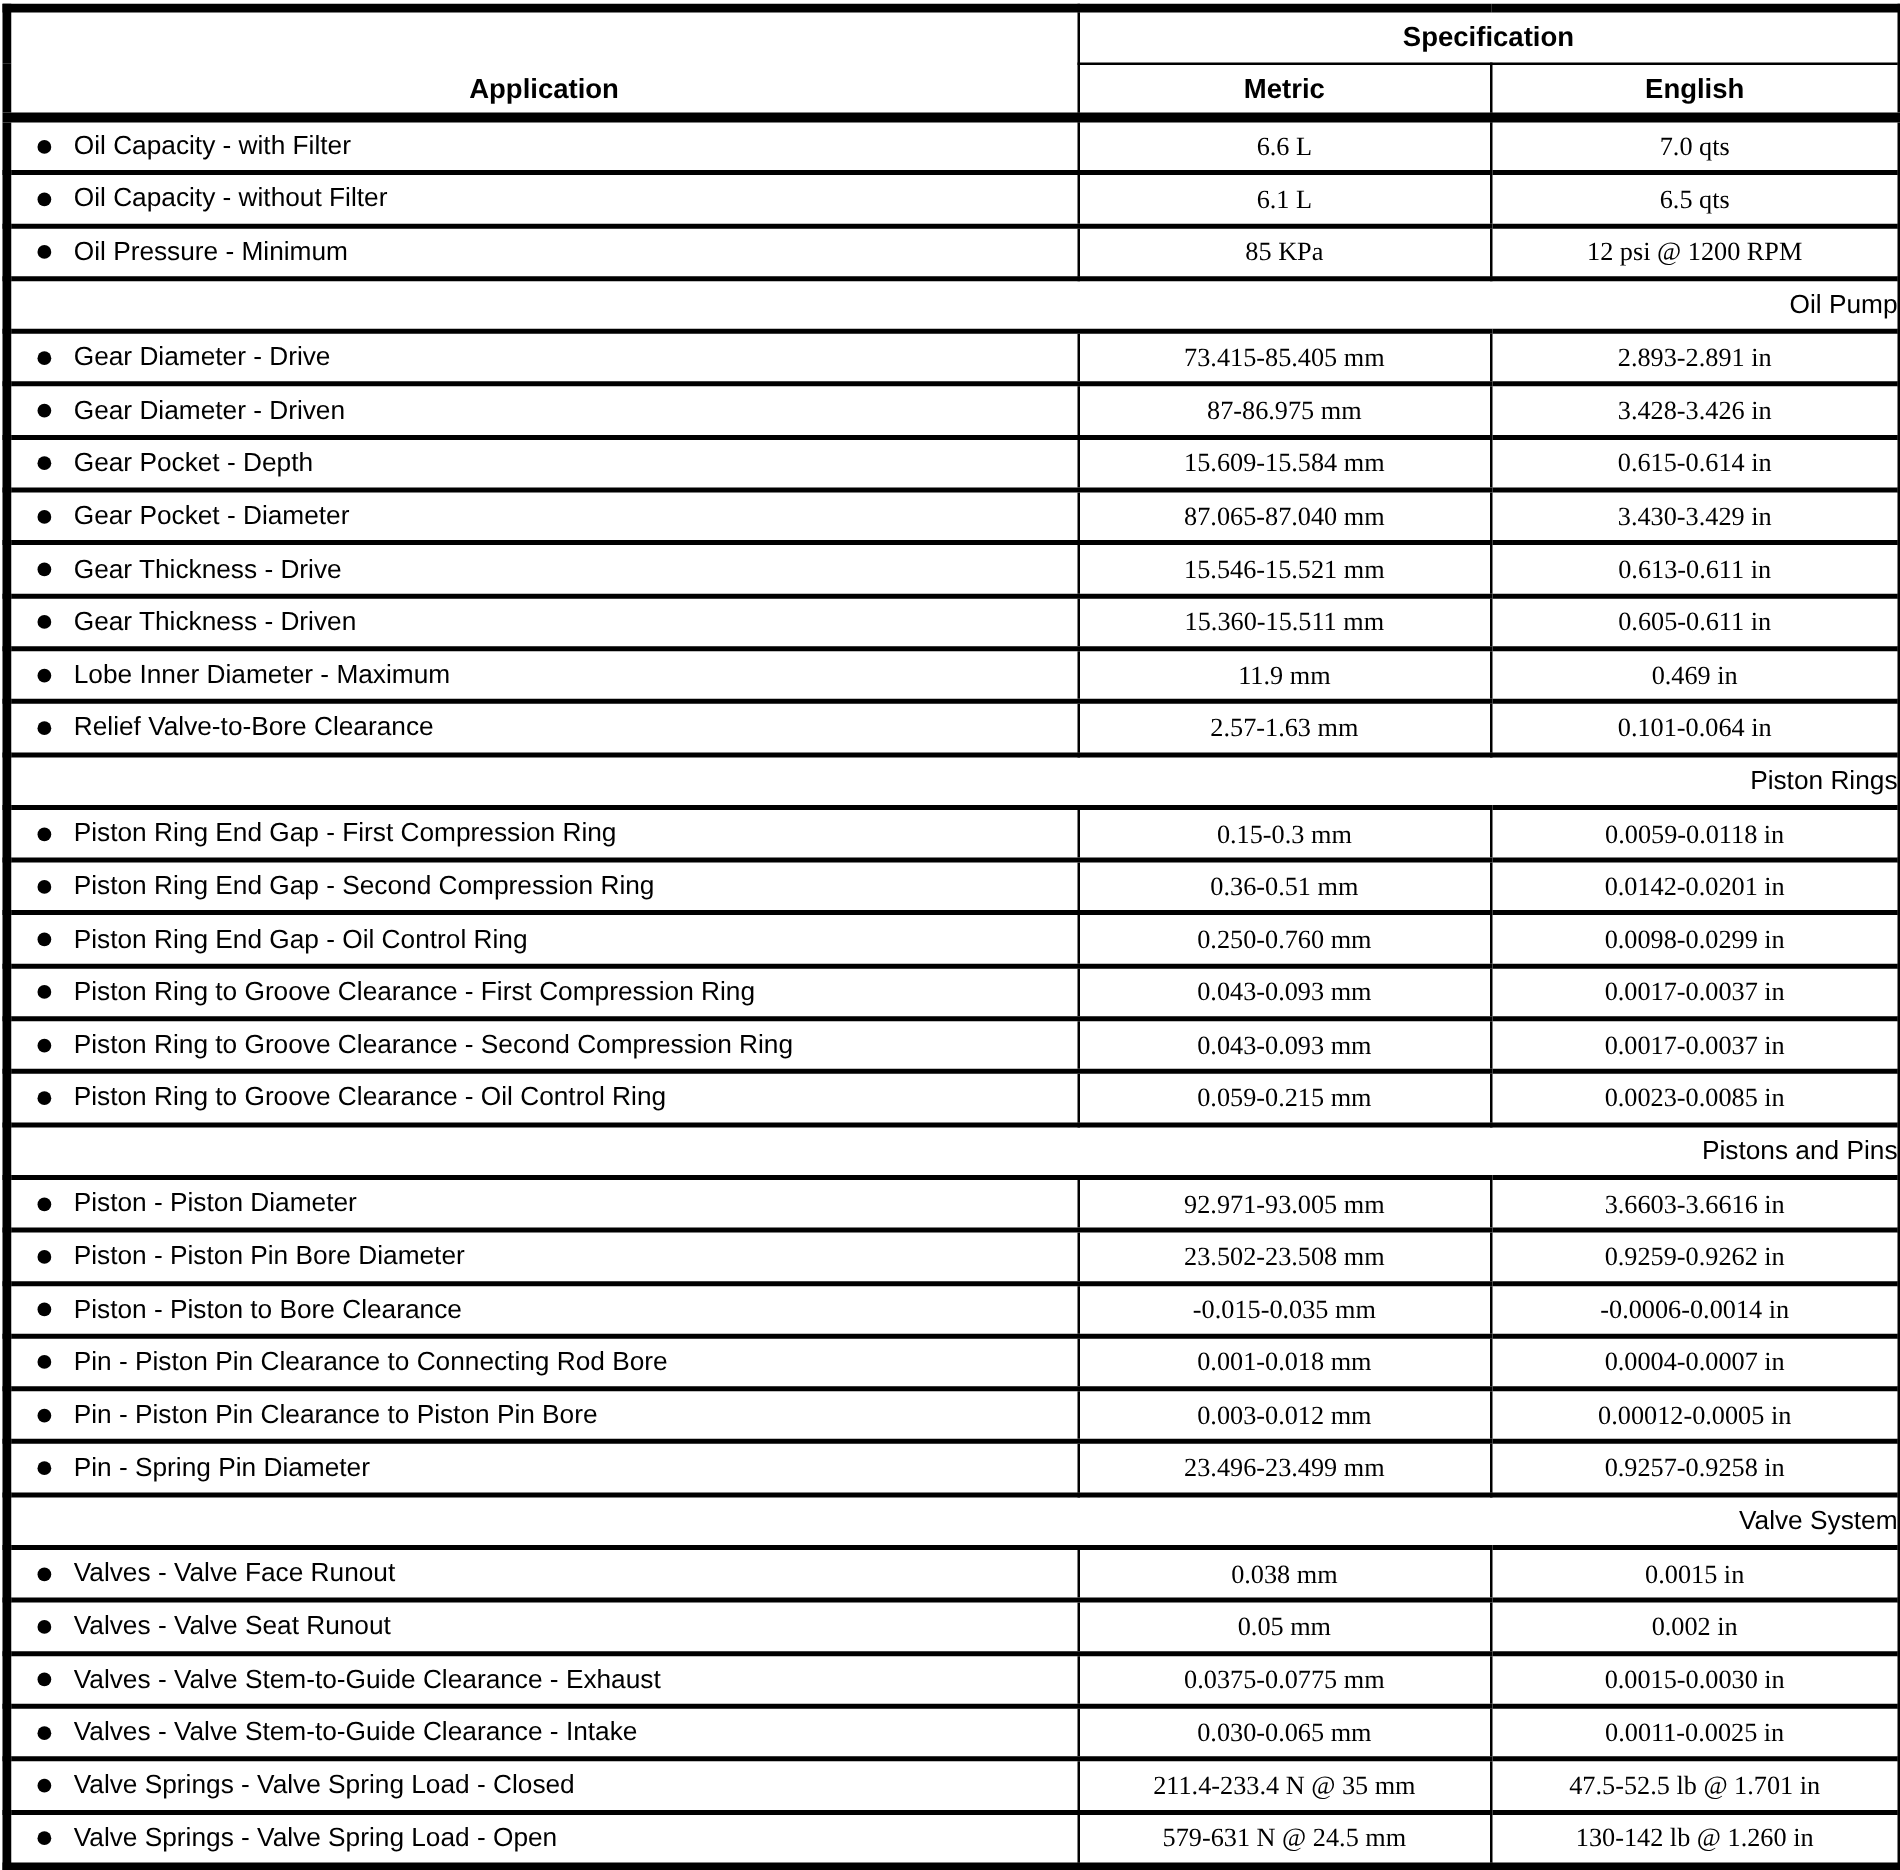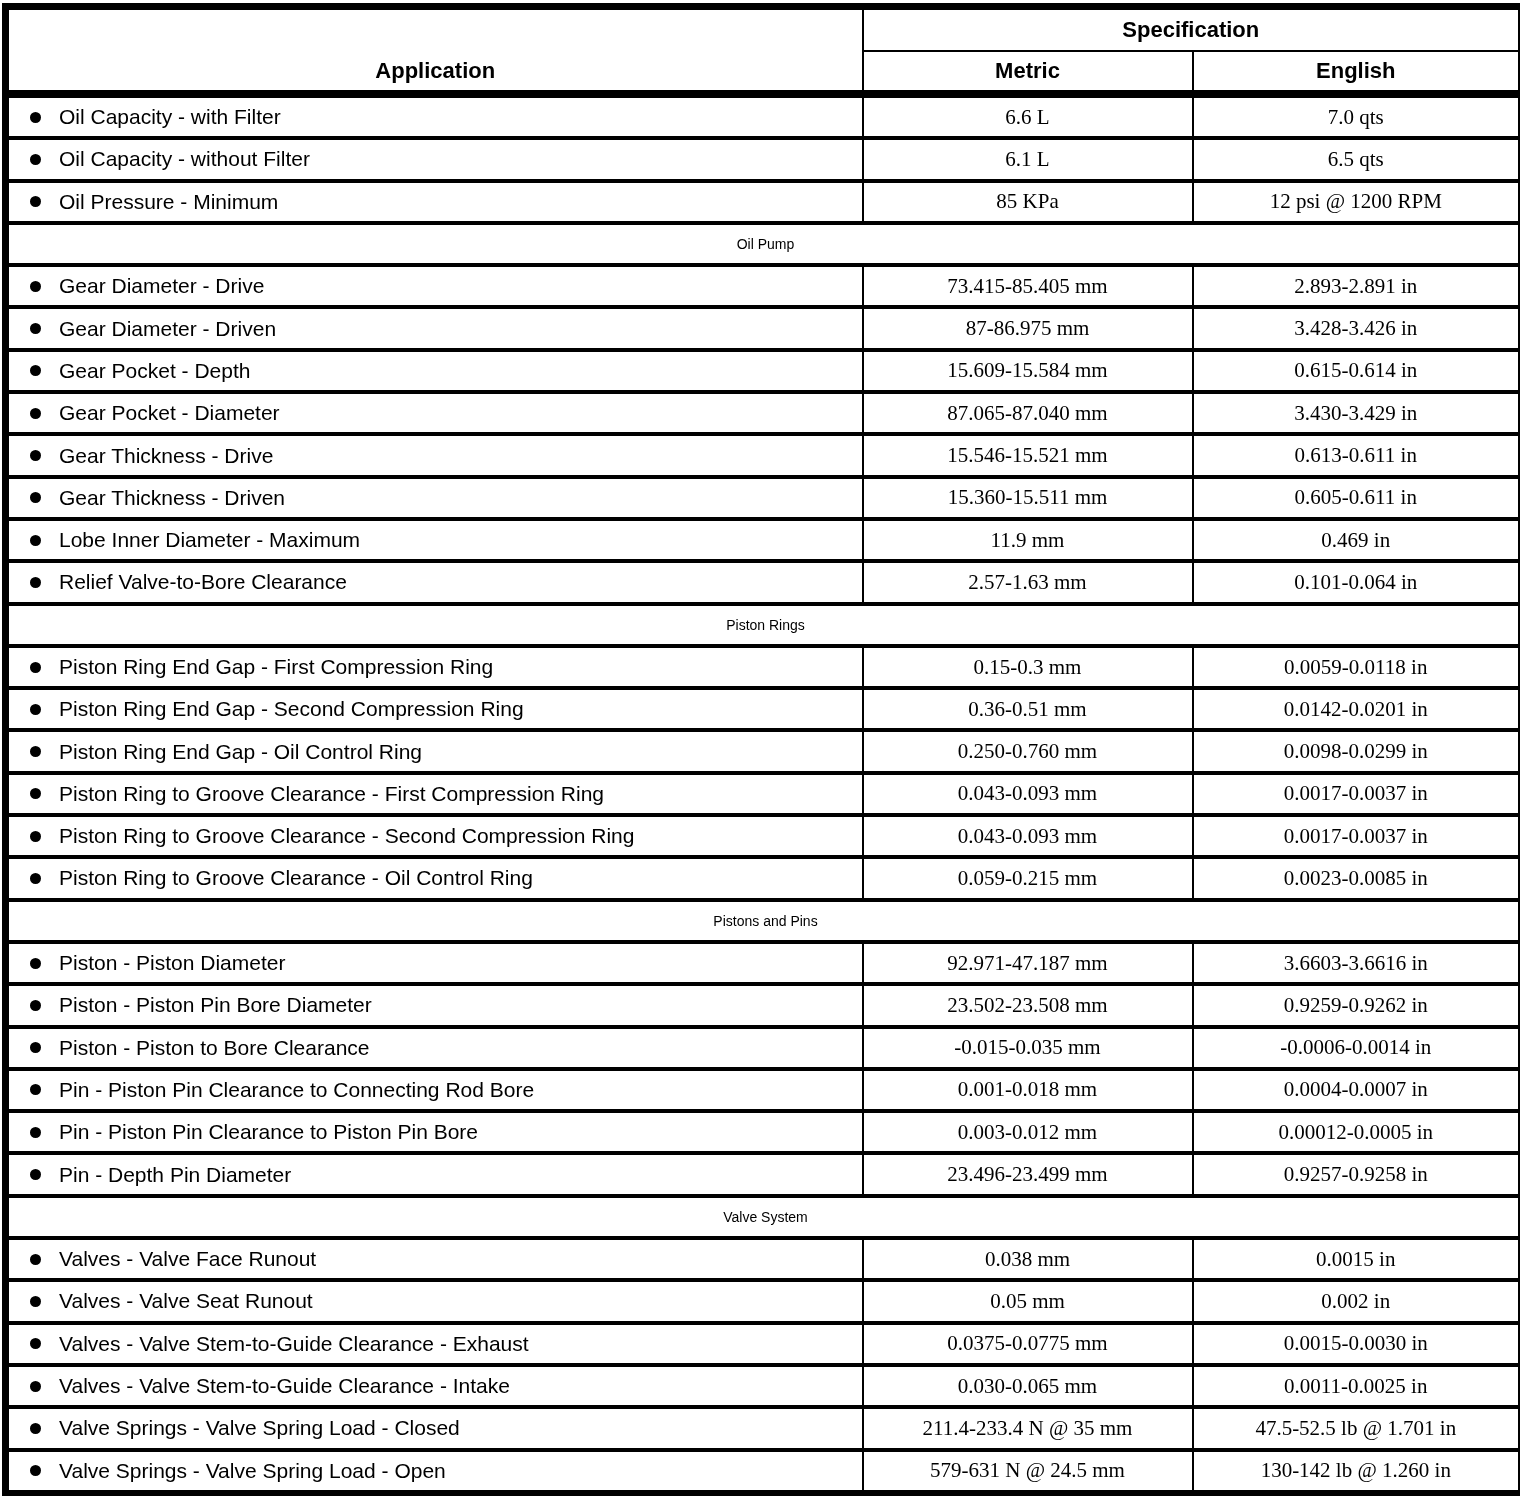--- a/index.html
+++ b/index.html
@@ -63,23 +63,23 @@
     flex: 0 0 auto;
     width: 11px;
     height: 11px;
     border-radius: 50%;
     background: #000;
     margin-left: 21px;
     margin-right: 18px;
   }
   td.cell-val { text-align: center; font-family: Liberation Serif, serif; }
   td.cell-section {
-    text-align: center;
+    text-align: right;
     padding-left: 4px;
-    font-size: 14px;
+    font-size: 21px;
   }
 </style>
 </head>
 <body>
 
 <div class="page">
   <table class="spec-table">
     <colgroup>
       <col class="c-app">
       <col class="c-metric">
@@ -277,21 +277,21 @@
         <tr>
           <td colspan="3" class="cell-section">Pistons and Pins</td>
         </tr>
         <tr>
           <td class="cell-app">
             <div class="app-inner">
               <span class="bullet"></span>
               <span>Piston - Piston Diameter</span>
             </div>
           </td>
-          <td class="cell-val">92.971-47.187 mm</td>
+          <td class="cell-val">92.971-93.005 mm</td>
           <td class="cell-val">3.6603-3.6616 in</td>
         </tr>
         <tr>
           <td class="cell-app">
             <div class="app-inner">
               <span class="bullet"></span>
               <span>Piston - Piston Pin Bore Diameter</span>
             </div>
           </td>
           <td class="cell-val">23.502-23.508 mm</td>
@@ -324,21 +324,21 @@
               <span>Pin - Piston Pin Clearance to Piston Pin Bore</span>
             </div>
           </td>
           <td class="cell-val">0.003-0.012 mm</td>
           <td class="cell-val">0.00012-0.0005 in</td>
         </tr>
         <tr>
           <td class="cell-app">
             <div class="app-inner">
               <span class="bullet"></span>
-              <span>Pin - Depth Pin Diameter</span>
+              <span>Pin - Spring Pin Diameter</span>
             </div>
           </td>
           <td class="cell-val">23.496-23.499 mm</td>
           <td class="cell-val">0.9257-0.9258 in</td>
         </tr>
         <tr>
           <td colspan="3" class="cell-section">Valve System</td>
         </tr>
         <tr>
           <td class="cell-app">

